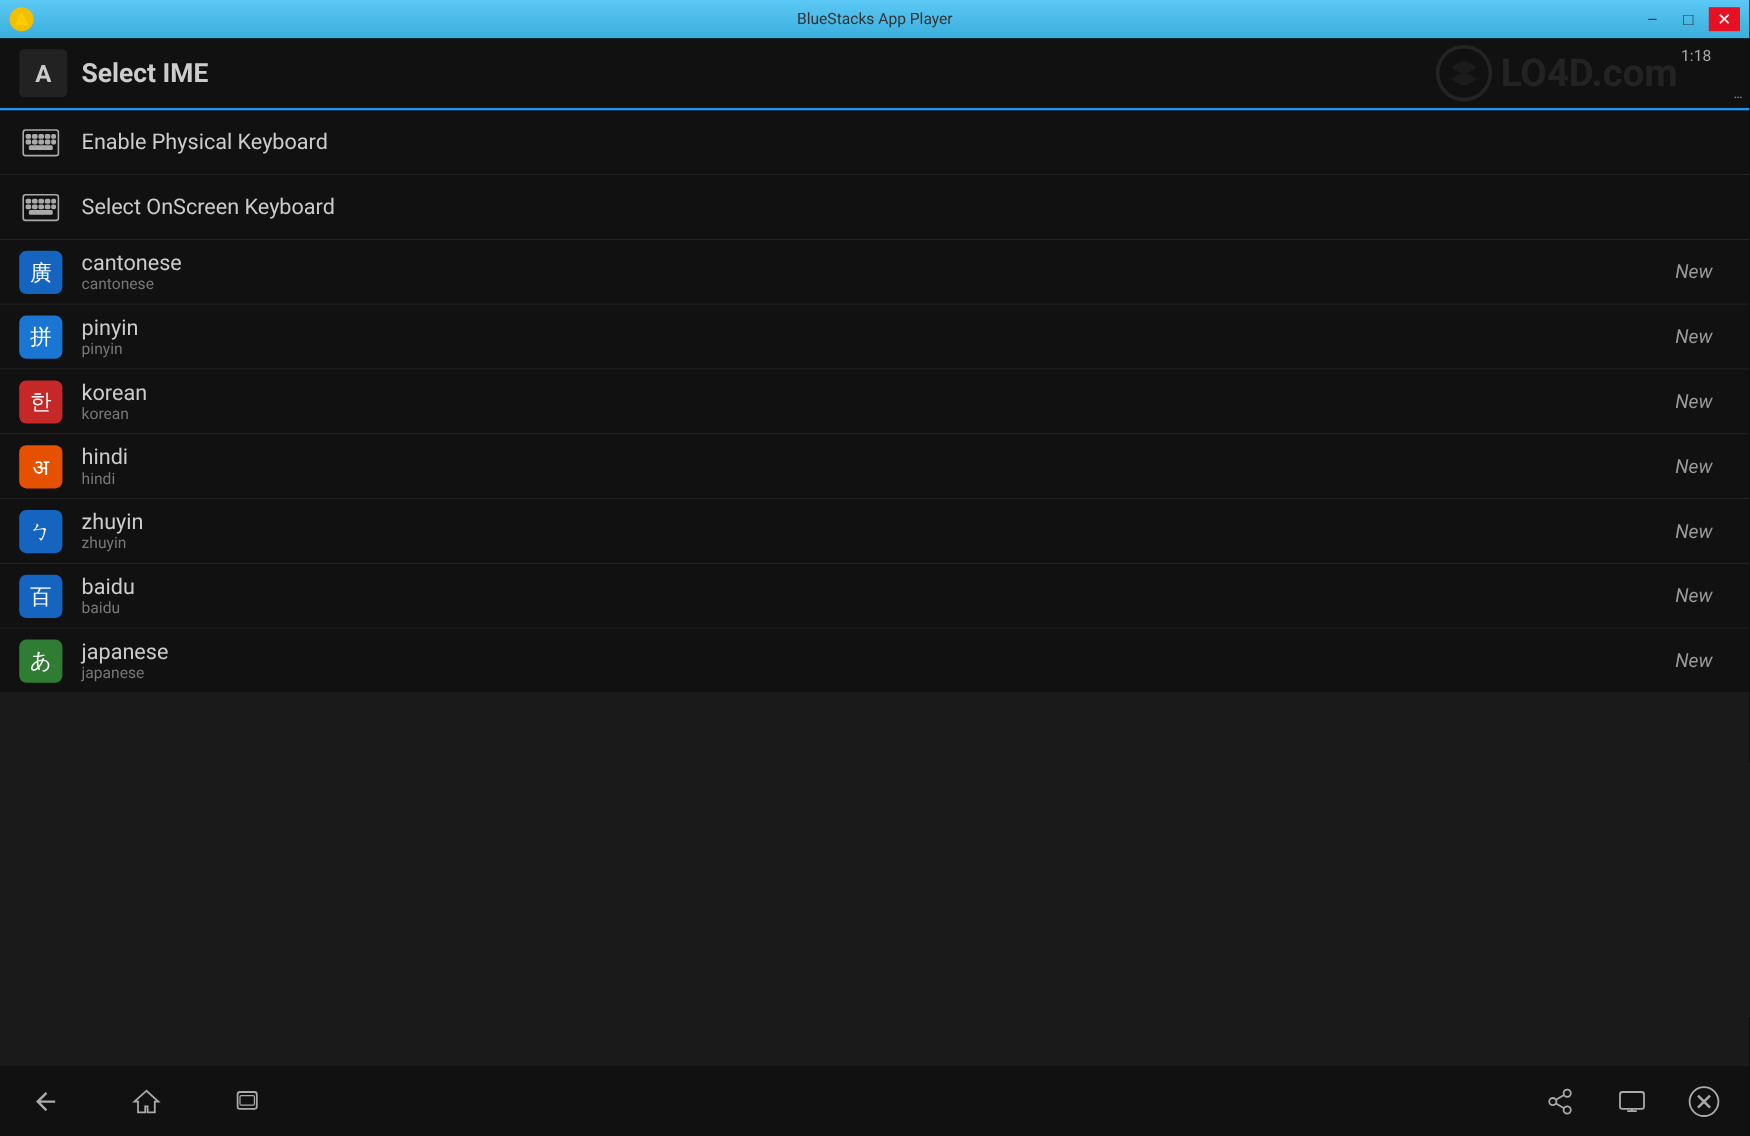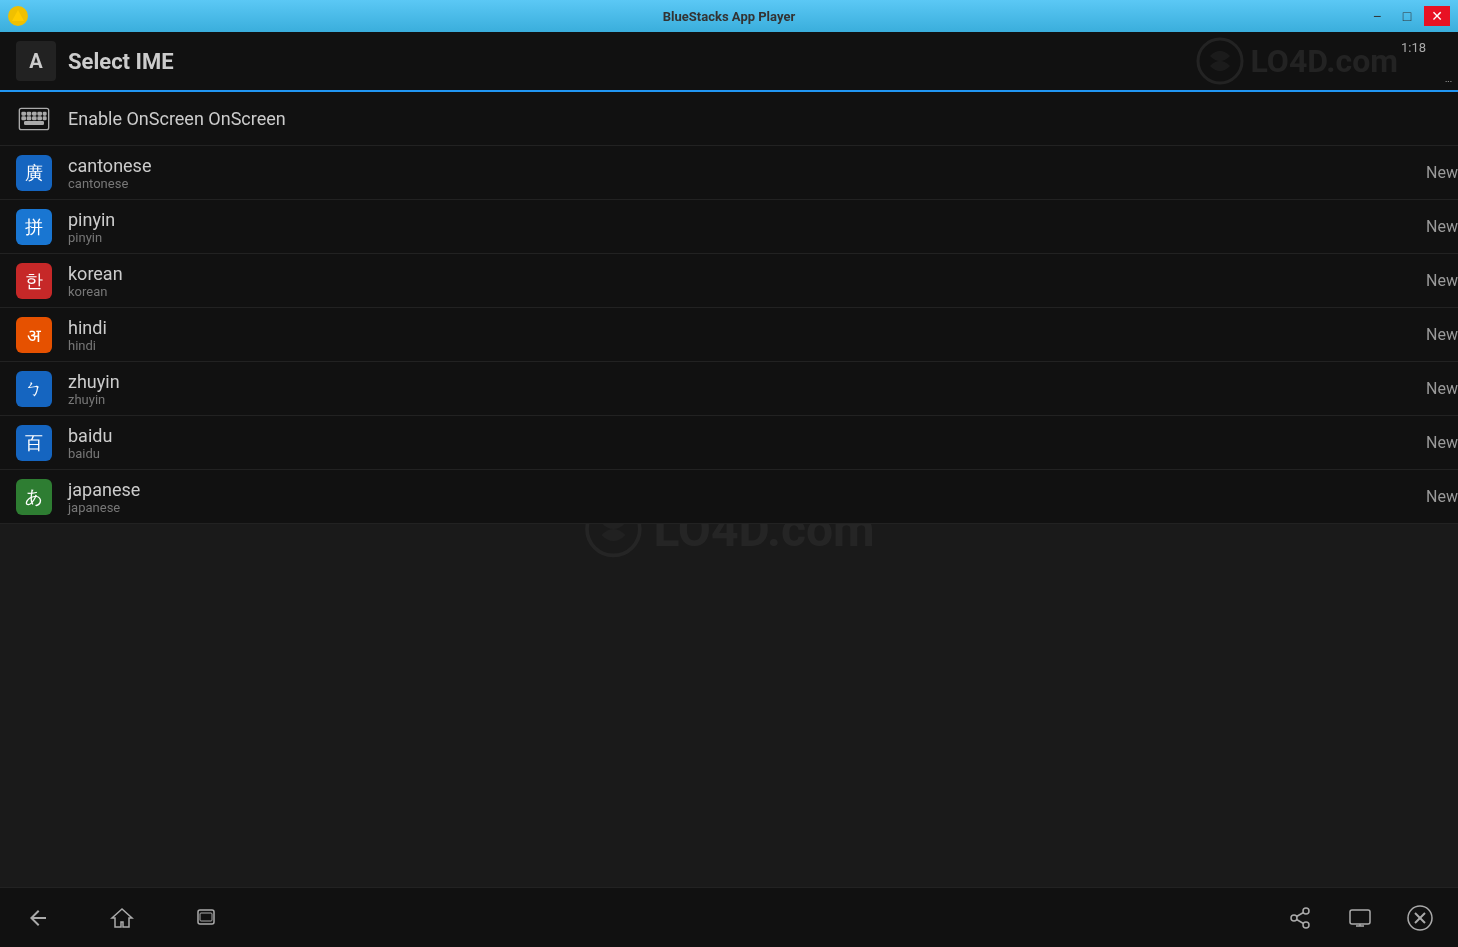--- a/index.html
+++ b/index.html
@@ -33,21 +33,21 @@
       justify-content: center;
       font-size: 12px;
       color: #000;
     }
     #title-text {
       position: absolute;
       left: 50%;
       transform: translateX(-50%);
       font-size: 13px;
       color: #333;
-      font-weight: bold;
+      font-weight: normal;
     }
     #title-controls {
       display: flex;
       gap: 4px;
       align-items: center;
     }
     .title-btn {
       width: 26px;
       height: 20px;
       display: flex;
@@ -187,23 +187,24 @@
       font-size: 18px;
       color: #ccc;
       font-weight: 400;
     }
     .list-item-subtitle {
       font-size: 13px;
       color: #777;
     }
     .list-item-badge {
       position: absolute;
-      right: 0;
+      right: 31px;
       font-size: 16px;
       color: #999;
+      font-style: italic;
     }
 
     
     .keyboard-icon-wrap {
       width: 36px;
       height: 36px;
       margin-right: 16px;
       display: flex;
       align-items: center;
       justify-content: center;
@@ -298,41 +299,62 @@
   <div id="list-container">
 
     <div class="main-watermark">
       <svg width="60" height="60" viewBox="0 0 50 50" fill="#888">
         <circle cx="25" cy="25" r="22" fill="none" stroke="#888" stroke-width="3"></circle>
         <path d="M15 20 Q25 10 35 20 Q25 30 15 20Z" fill="#888" opacity="0.6"></path>
         <path d="M15 30 Q25 20 35 30 Q25 40 15 30Z" fill="#888" opacity="0.6"></path>
       </svg>
       <span class="main-watermark-text">LO4D.com</span>
     </div>
-
 
     <div class="list-item">
       <div class="keyboard-icon-wrap">
         <svg class="keyboard-svg" viewBox="0 0 48 36" fill="none" stroke="#aaa" stroke-width="2">
           <rect x="2" y="2" width="44" height="32" rx="3" stroke="#aaa" stroke-width="2" fill="none"></rect>
           <rect x="6" y="8" width="5" height="4" rx="1" fill="#aaa"></rect>
           <rect x="14" y="8" width="5" height="4" rx="1" fill="#aaa"></rect>
           <rect x="22" y="8" width="5" height="4" rx="1" fill="#aaa"></rect>
           <rect x="30" y="8" width="5" height="4" rx="1" fill="#aaa"></rect>
           <rect x="38" y="8" width="4" height="4" rx="1" fill="#aaa"></rect>
           <rect x="6" y="15" width="5" height="4" rx="1" fill="#aaa"></rect>
           <rect x="14" y="15" width="5" height="4" rx="1" fill="#aaa"></rect>
           <rect x="22" y="15" width="5" height="4" rx="1" fill="#aaa"></rect>
           <rect x="30" y="15" width="5" height="4" rx="1" fill="#aaa"></rect>
           <rect x="38" y="15" width="4" height="4" rx="1" fill="#aaa"></rect>
           <rect x="10" y="22" width="28" height="4" rx="1" fill="#aaa"></rect>
         </svg>
       </div>
       <div class="list-item-text">
-        <span class="list-item-title">Enable OnScreen OnScreen</span>
+        <span class="list-item-title">Enable Physical Keyboard</span>
+      </div>
+    </div>
+
+    <div class="list-item">
+      <div class="keyboard-icon-wrap">
+        <svg class="keyboard-svg" viewBox="0 0 48 36" fill="none" stroke="#aaa" stroke-width="2">
+          <rect x="2" y="2" width="44" height="32" rx="3" stroke="#aaa" stroke-width="2" fill="none"></rect>
+          <rect x="6" y="8" width="5" height="4" rx="1" fill="#aaa"></rect>
+          <rect x="14" y="8" width="5" height="4" rx="1" fill="#aaa"></rect>
+          <rect x="22" y="8" width="5" height="4" rx="1" fill="#aaa"></rect>
+          <rect x="30" y="8" width="5" height="4" rx="1" fill="#aaa"></rect>
+          <rect x="38" y="8" width="4" height="4" rx="1" fill="#aaa"></rect>
+          <rect x="6" y="15" width="5" height="4" rx="1" fill="#aaa"></rect>
+          <rect x="14" y="15" width="5" height="4" rx="1" fill="#aaa"></rect>
+          <rect x="22" y="15" width="5" height="4" rx="1" fill="#aaa"></rect>
+          <rect x="30" y="15" width="5" height="4" rx="1" fill="#aaa"></rect>
+          <rect x="38" y="15" width="4" height="4" rx="1" fill="#aaa"></rect>
+          <rect x="10" y="22" width="28" height="4" rx="1" fill="#aaa"></rect>
+        </svg>
+      </div>
+      <div class="list-item-text">
+        <span class="list-item-title">Select OnScreen Keyboard</span>
       </div>
     </div>
 
     <div id="ime-list">
         <div class="list-item">
     <div class="list-item-icon ime-cantonese" style="font-size:18px;">廣</div>
     <div class="list-item-text">
       <span class="list-item-title">cantonese</span>
       <span class="list-item-subtitle">cantonese</span>
     </div>

